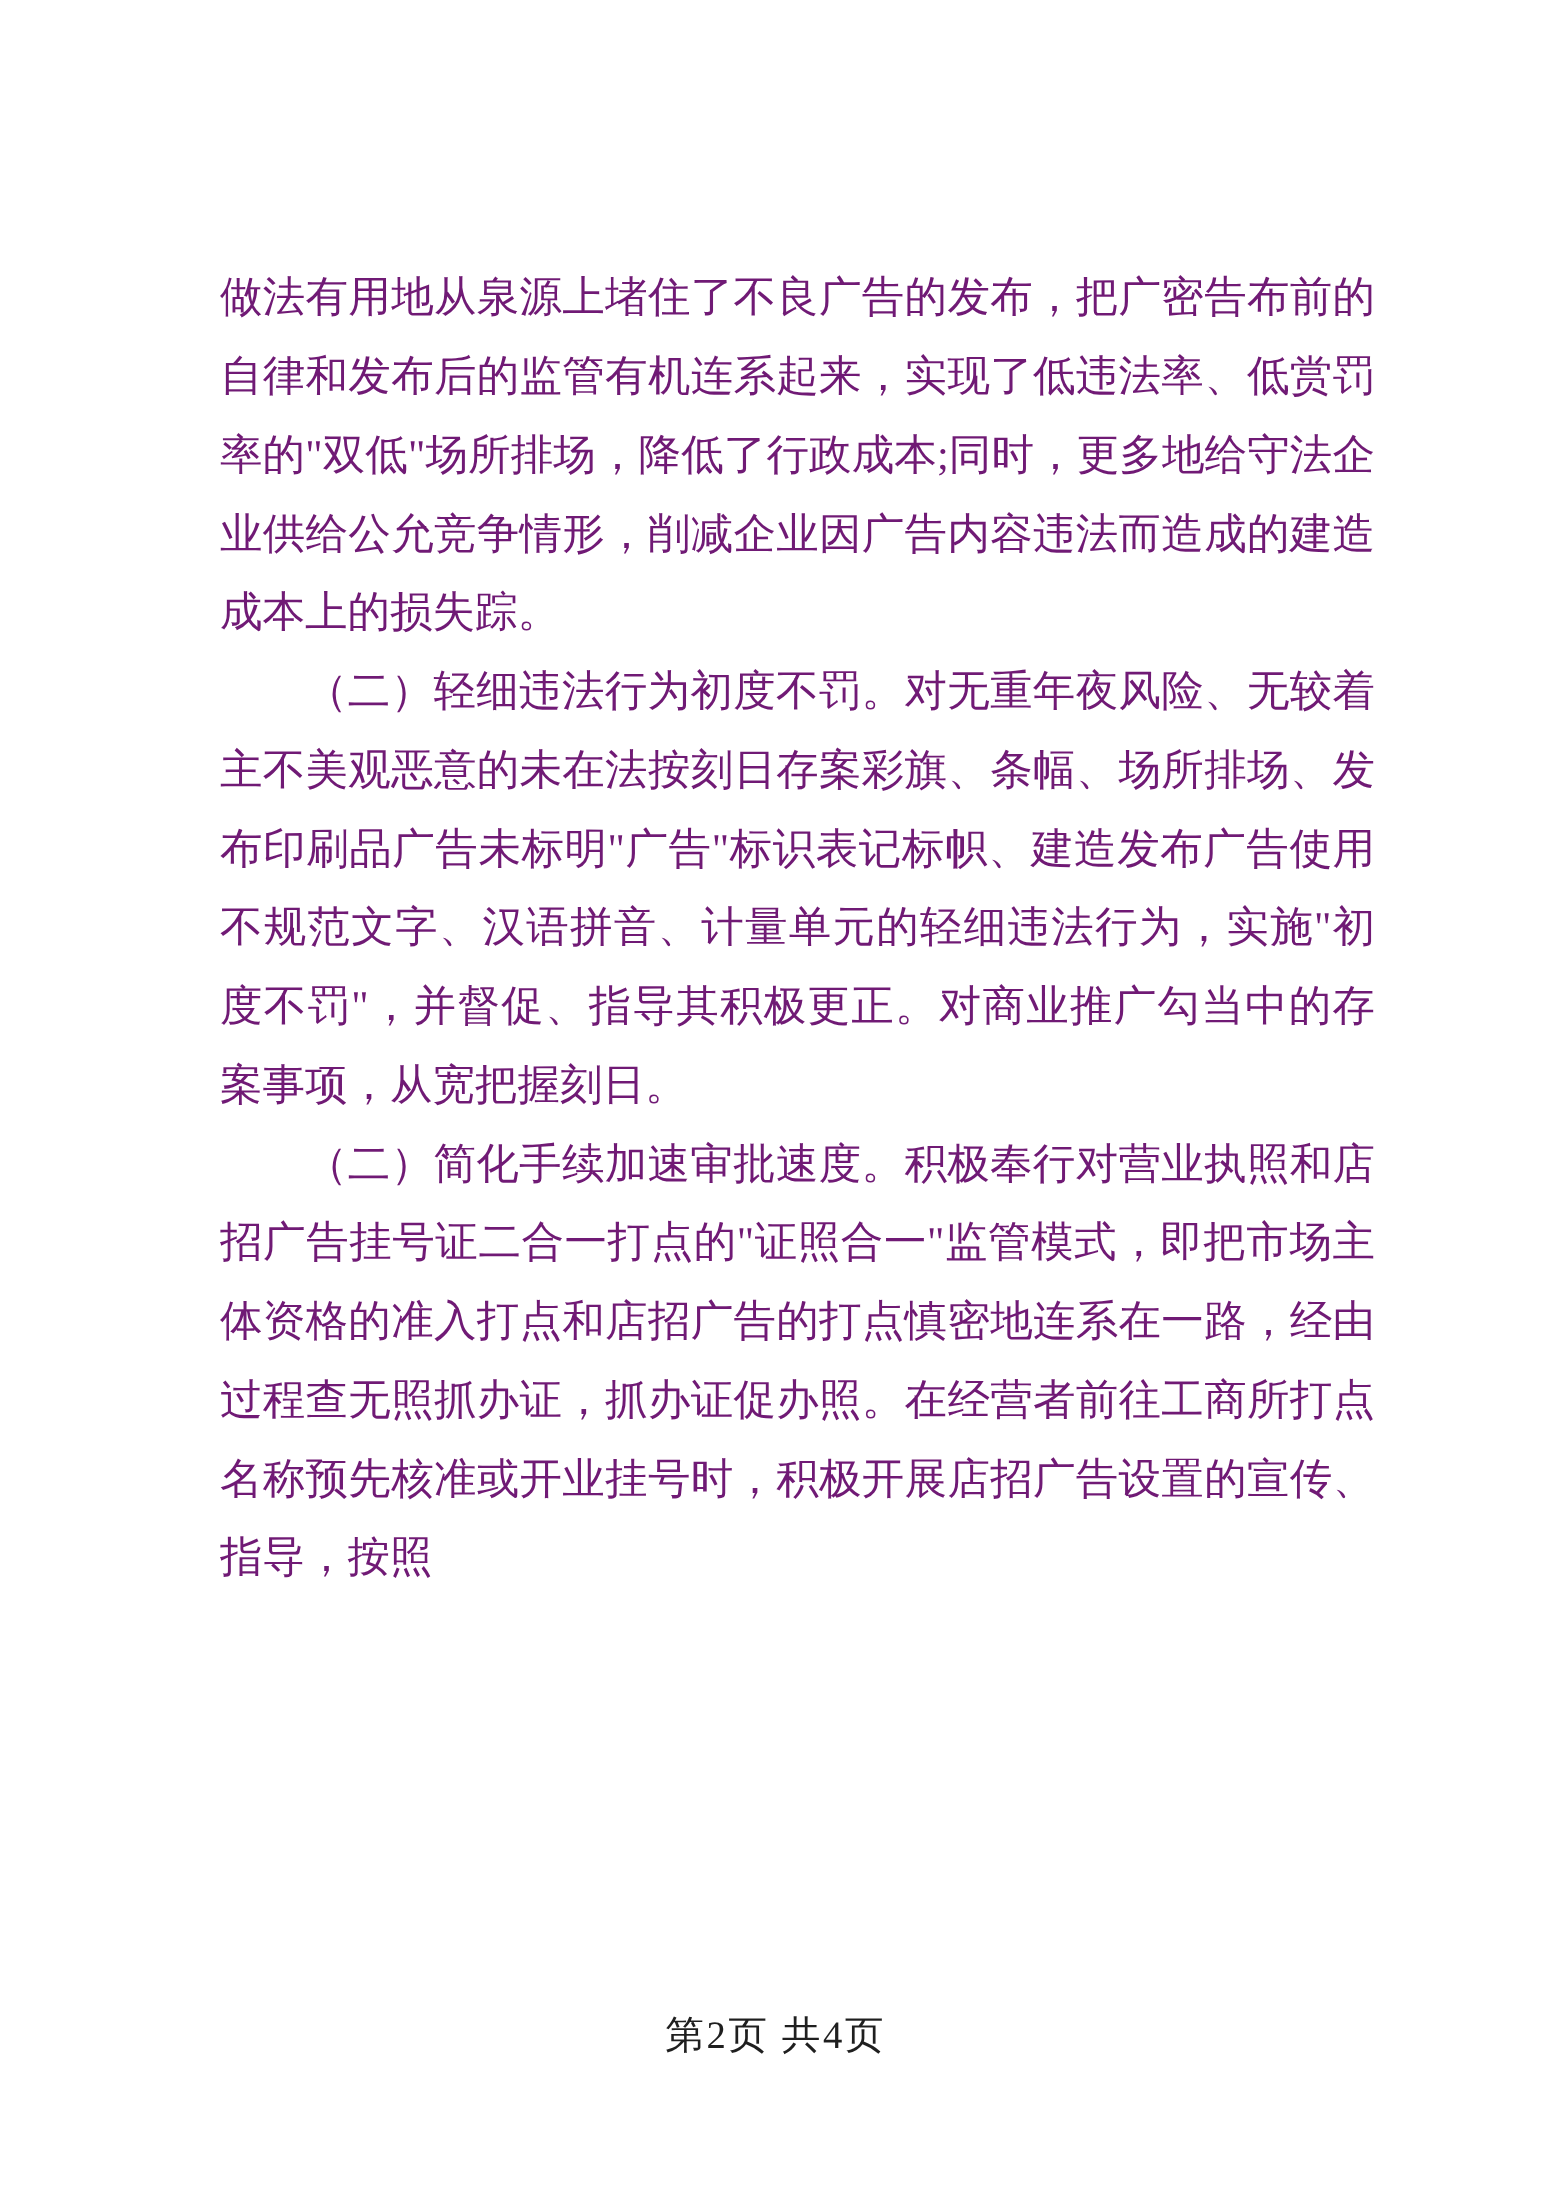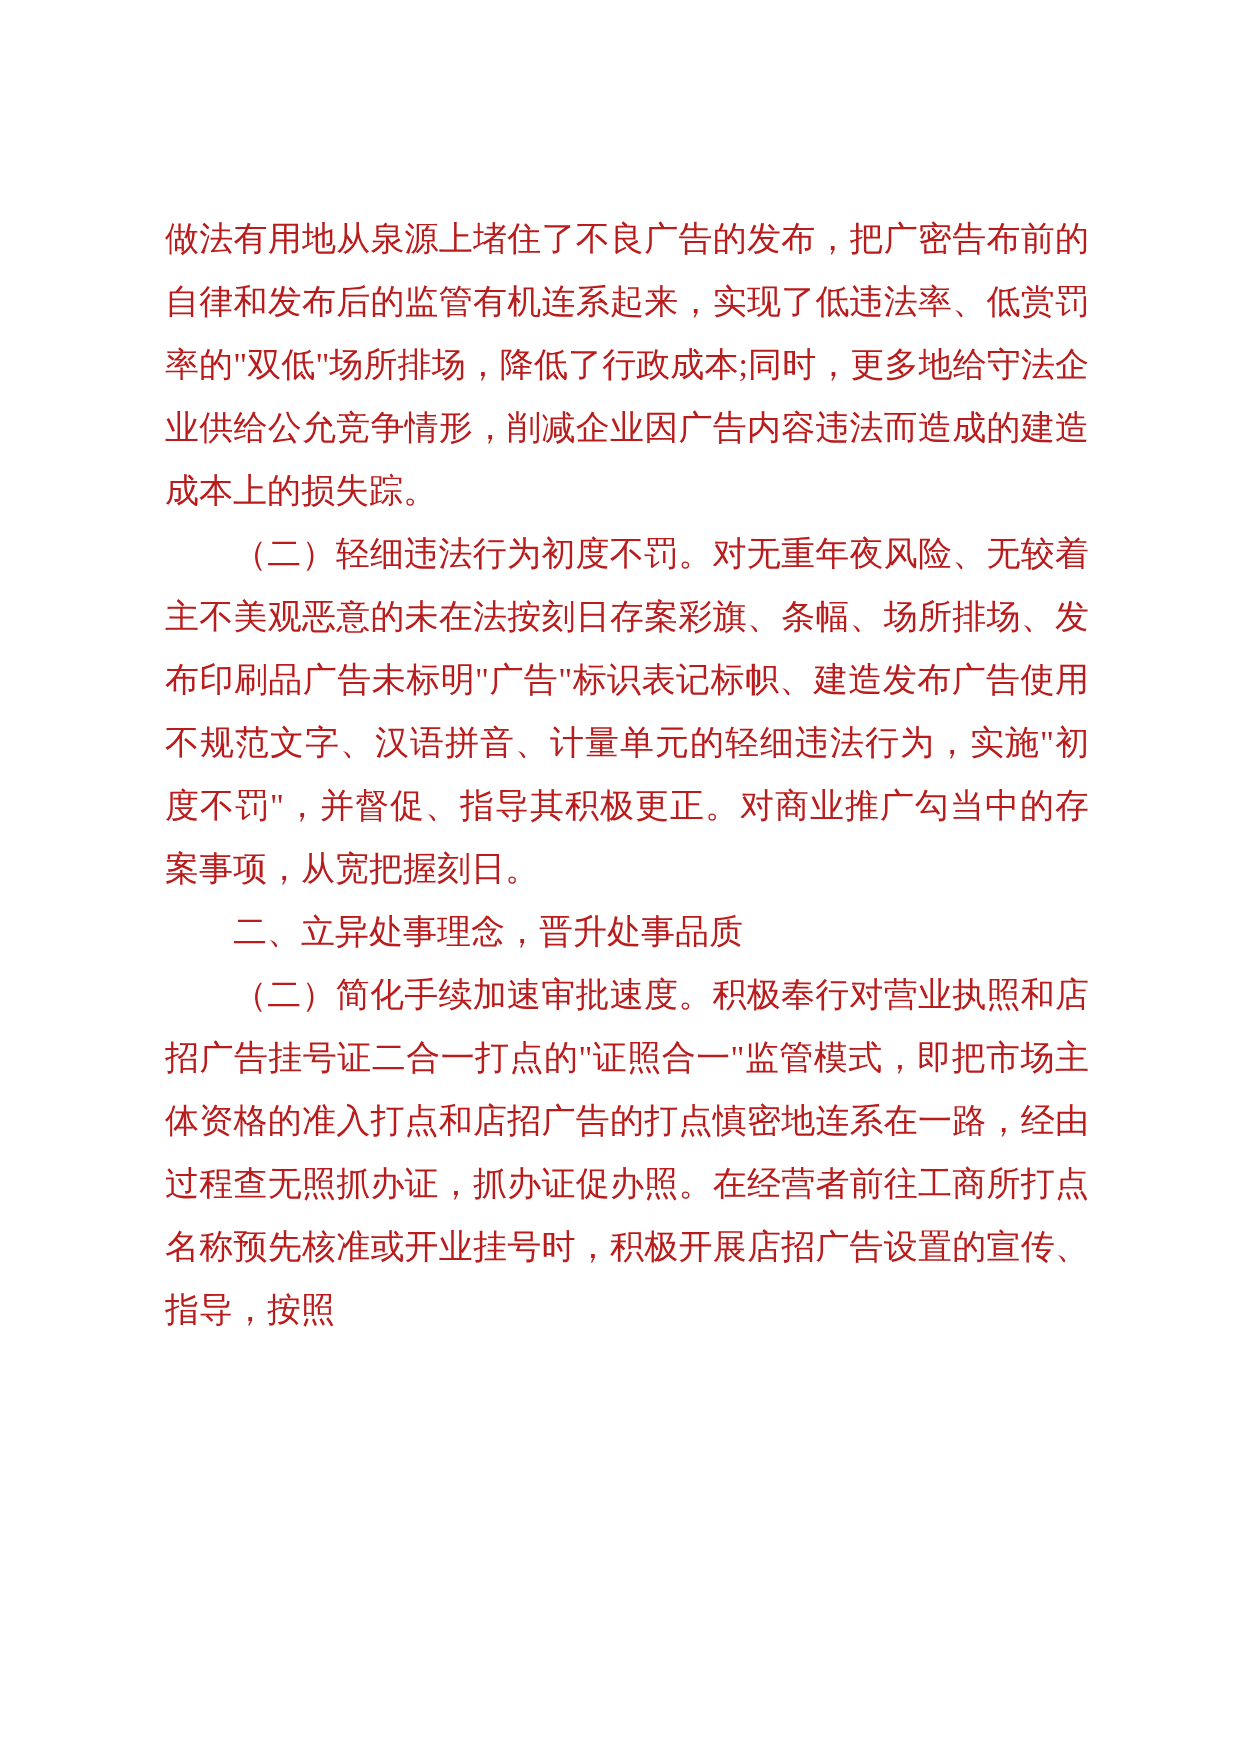--- a/index.html
+++ b/index.html
@@ -10,26 +10,26 @@
   .page {
     position: relative;
     width: 1241px;
     height: 1754px;
     background: #ffffff;
     overflow: hidden;
     font-family: "Liberation Serif", "DejaVu Serif", serif;
   }
   .doc-body {
     position: absolute;
-    left: 165px;
+    left: 176px;
     top: 207px;
     width: 924px;
     font-size: 34px;
     line-height: 63px;
-    color: #b91c1c;
+    color: #701a75;
     text-align: justify;
     word-break: break-all;
     overflow-wrap: break-word;
   }
   .doc-body p {
     margin: 0;
     padding: 0;
     font-weight: normal;
   }
   .doc-body p.indent {
@@ -48,18 +48,18 @@
   }
 </style>
 </head>
 <body>
 
 <div class="page">
 
   <div class="doc-body">
     <p>做法有用地从泉源上堵住了不良广告的发布，把广密告布前的自律和发布后的监管有机连系起来，实现了低违法率、低赏罚率的"双低"场所排场，降低了行政成本;同时，更多地给守法企业供给公允竞争情形，削减企业因广告内容违法而造成的建造成本上的损失踪。</p>
     <p class="indent">（二）轻细违法行为初度不罚。对无重年夜风险、无较着主不美观恶意的未在法按刻日存案彩旗、条幅、场所排场、发布印刷品广告未标明"广告"标识表记标帜、建造发布广告使用不规范文字、汉语拼音、计量单元的轻细违法行为，实施"初度不罚"，并督促、指导其积极更正。对商业推广勾当中的存案事项，从宽把握刻日。</p>
-    <p class="indent">二、立异处事理念，晋升处事品质</p>
     <p class="indent">（二）简化手续加速审批速度。积极奉行对营业执照和店招广告挂号证二合一打点的"证照合一"监管模式，即把市场主体资格的准入打点和店招广告的打点慎密地连系在一路，经由过程查无照抓办证，抓办证促办照。在经营者前往工商所打点名称预先核准或开业挂号时，积极开展店招广告设置的宣传、指导，按照</p>
   </div>
 
+  <div class="page-footer">第2页 共4页</div>
 
 </div>
 
 </body></html>

